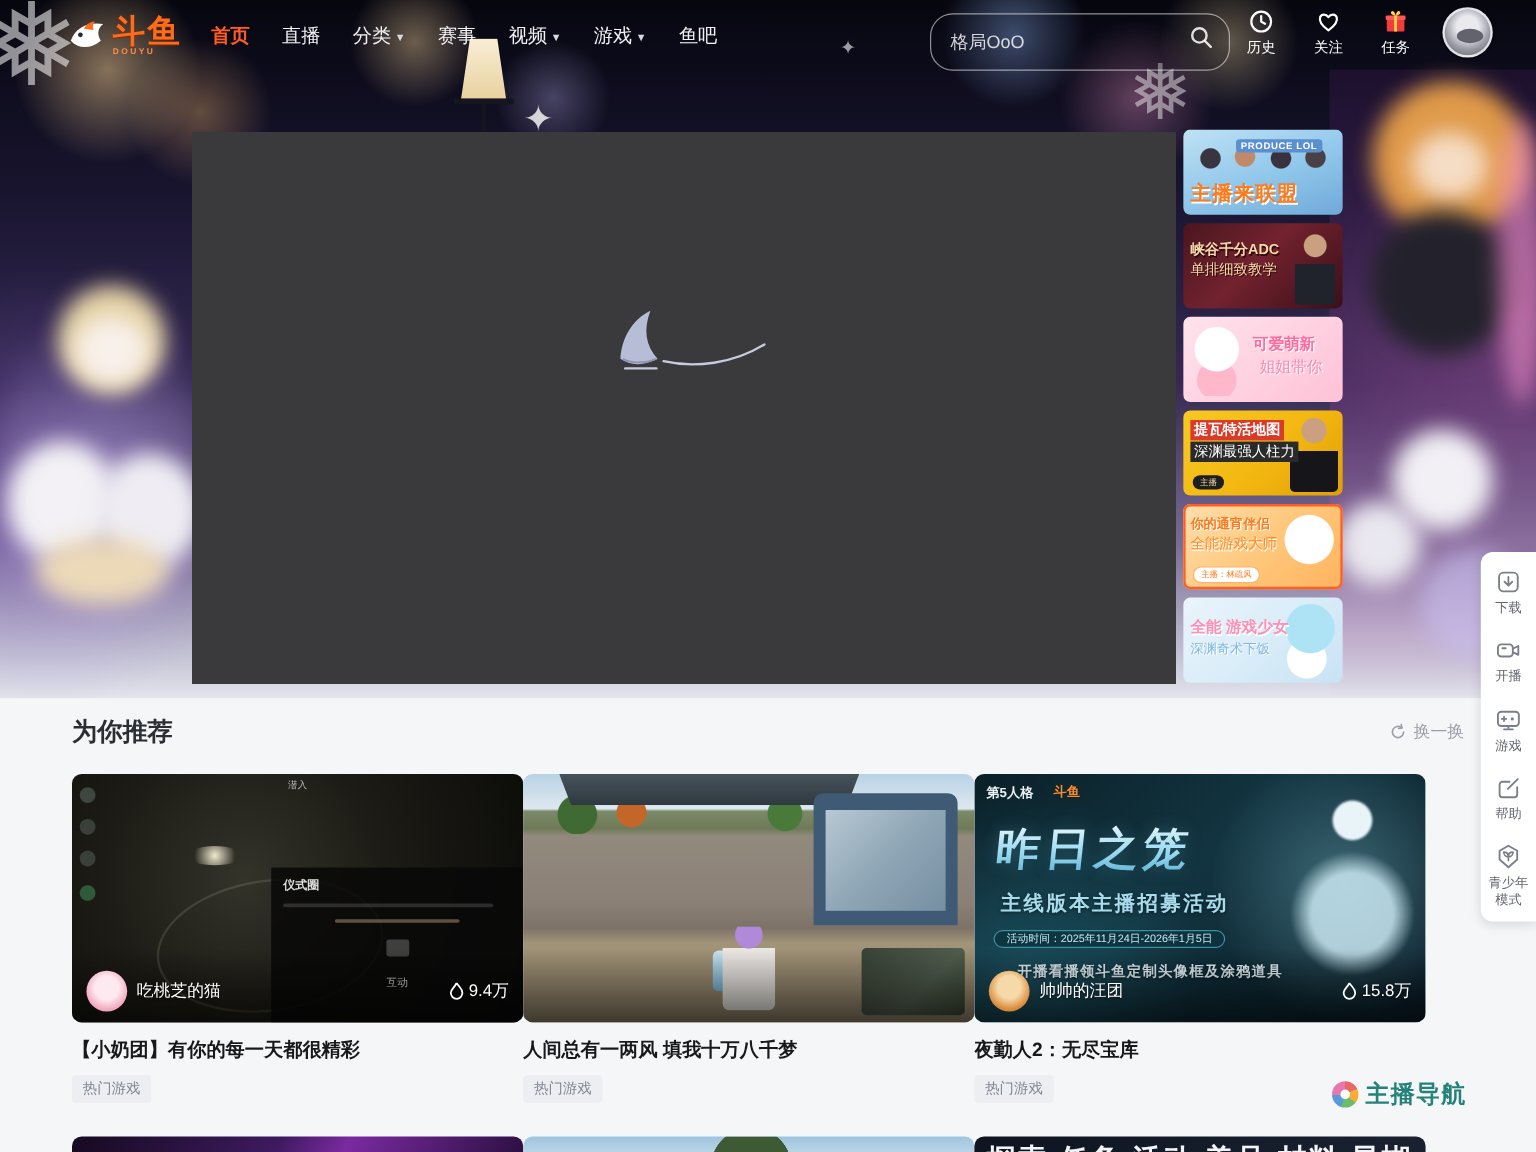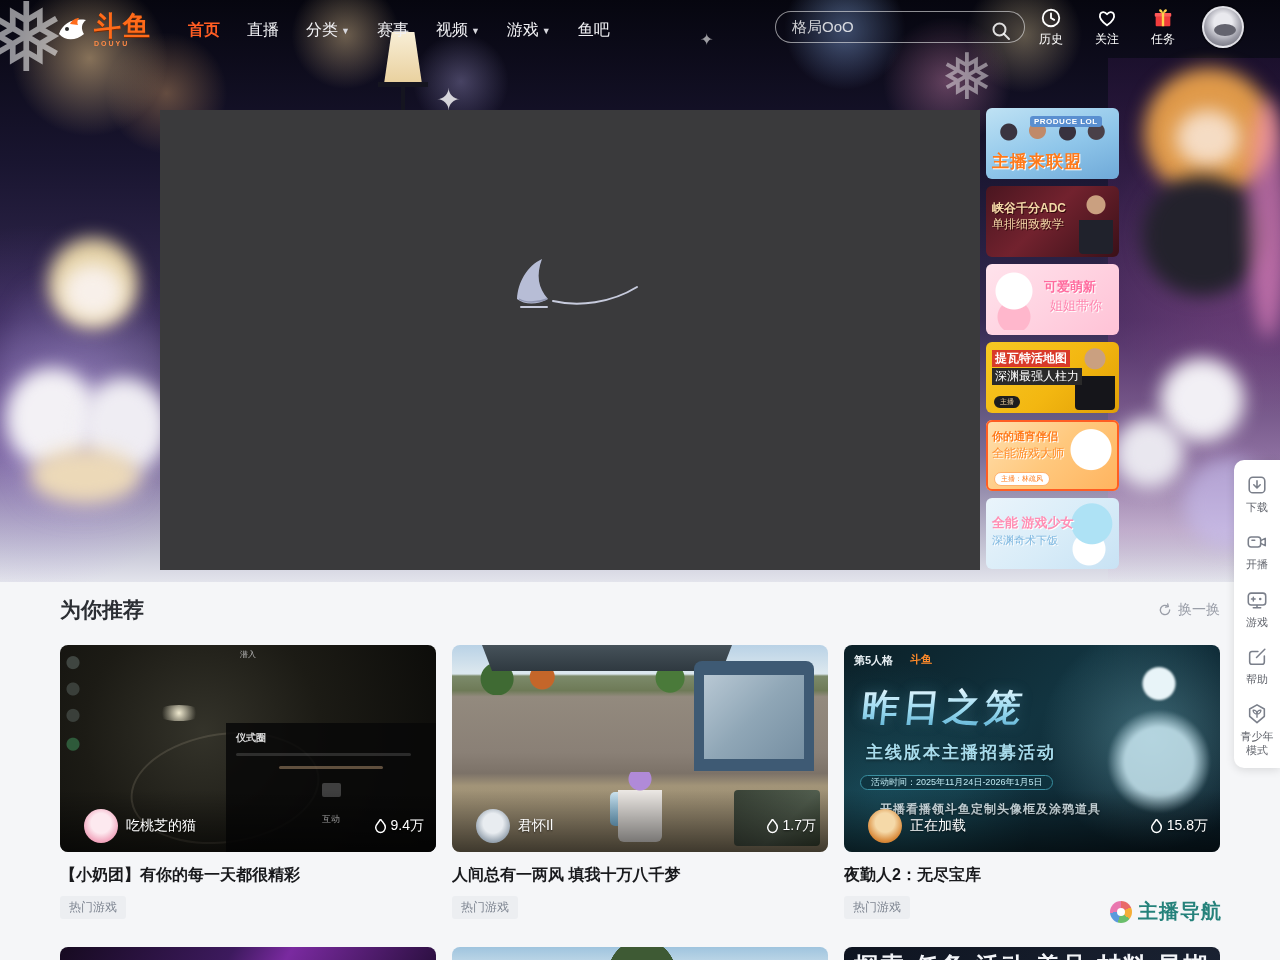--- a/index.html
+++ b/index.html
@@ -30,25 +30,25 @@
     box-shadow:0 0 34px 10px rgba(255,240,200,.35); pointer-events:none; }
   .lamp-cap { position:absolute; left:378px; top:82px; width:50px; height:5px; background:#151520; pointer-events:none; }
   .lamp-pole { position:absolute; left:401px; top:87px; width:4px; height:24px; background:#151520; pointer-events:none; }
 
   
   .topbar { position:absolute; left:0; top:0; width:1280px; height:60px; display:flex; align-items:center; z-index:30; }
   .logo { display:flex; align-items:center; margin-left:56px; cursor:pointer; }
   .logo-txt { font-size:27px; font-weight:900; color:#ff6b1a; letter-spacing:2px;
     text-shadow:0 1px 0 #7a2a00; line-height:1; }
   .logo-sub { display:block; font-size:7px; color:#ff8a45; letter-spacing:2px; font-weight:700; }
-  .nav { display:flex; align-items:center; margin-left:36px; gap:27px; }
+  .nav { display:flex; align-items:center; margin-left:24px; gap:27px; }
   .nav a { color:#f2f2f5; font-size:16px; text-decoration:none; display:flex; align-items:center; gap:3px; cursor:pointer; }
   .nav a.active { color:#ff5d23; font-weight:700; }
   .caret { font-size:9px; color:#d8d8de; margin-top:2px; }
-  .search { position:absolute; left:775px; top:11px; width:250px; height:32px; border:1px solid rgba(255,255,255,.55);
+  .search { position:absolute; left:775px; top:11px; width:250px; height:48px; border:1px solid rgba(255,255,255,.55);
     border-radius:19px; background:rgba(10,10,20,.18); display:flex; align-items:center; padding:0 38px 0 16px; cursor:text; }
   .search-text { color:rgba(255,255,255,.8); font-size:15px; }
   .search-icon { position:absolute; right:12px; top:8px; cursor:pointer; }
   .actions { position:absolute; right:36px; top:6px; display:flex; align-items:center; gap:22px; }
   .action { display:flex; flex-direction:column; align-items:center; gap:2px; color:#fff; font-size:12px; cursor:pointer; width:34px; }
   .avatar-top { width:42px; height:42px; border-radius:50%; border:2px solid rgba(240,240,245,.85);
     background:radial-gradient(circle at 50% 38%, #e9e9ee 0 30%, #9a9aa5 62%, #5a5a66 100%); cursor:pointer;
     box-shadow:0 0 0 2px rgba(0,0,0,.25); position:relative; overflow:hidden; }
   .avatar-top::after { content:""; position:absolute; left:10px; top:16px; width:22px; height:12px;
     border-radius:50%; background:#63636e; }
@@ -112,26 +112,26 @@
     box-shadow:0 2px 10px rgba(0,0,0,.12); padding:14px 0 10px; z-index:40;
     display:flex; flex-direction:column; align-items:center; gap:17px; }
   .fab-item { display:flex; flex-direction:column; align-items:center; gap:4px; cursor:pointer; }
   .fab-item span { font-size:11px; color:#63666e; width:34px; text-align:center; line-height:1.3; }
 
   
   .content { position:absolute; left:0; top:582px; width:1280px; height:378px; background:#f5f6f8; padding:14px 60px 0; }
   .sec-head { display:flex; align-items:center; justify-content:space-between; }
   .sec-title { font-size:21px; font-weight:800; color:#2b2e33; }
   .refresh { display:flex; align-items:center; gap:5px; color:#9a9ea8; font-size:14px; cursor:pointer; }
-  .cards { display:flex; gap:16px; margin-top:21px; }
+  .cards { display:flex; margin-top:21px; }
   .card { width:376px; cursor:pointer; }
   .thumb { position:relative; width:376px; height:207px; border-radius:8px; overflow:hidden; }
   .thumb-grad { position:absolute; left:0; right:0; bottom:0; height:62px;
     background:linear-gradient(180deg, rgba(0,0,0,0), rgba(0,0,0,.58)); }
-  .thumb-bottom { position:absolute; left:12px; right:0; bottom:0; height:52px; display:flex; align-items:center; padding:0 12px; }
+  .thumb-bottom { position:absolute; left:0; right:0; bottom:0; height:52px; display:flex; align-items:center; padding:0 12px; }
   .avatar-sm { width:34px; height:34px; border-radius:50%; flex:0 0 34px; }
   .a0 { background:radial-gradient(circle at 50% 42%,#fde9ef 0 38%,#f2a8bf 70%,#e98aa8 100%); }
   .a1 { background:radial-gradient(circle at 50% 42%,#e8ecf0 0 38%,#9aa6b2 70%,#77838f 100%); }
   .a2 { background:radial-gradient(circle at 50% 40%,#f5d9a8 0 36%,#d98a3a 70%,#b96a22 100%); }
   .streamer { color:#fff; font-size:14px; margin-left:8px; text-shadow:0 1px 2px rgba(0,0,0,.6);
     white-space:nowrap; overflow:hidden; max-width:200px; }
   .viewers { margin-left:auto; display:flex; align-items:center; gap:4px; color:#fff; font-size:14px;
     text-shadow:0 1px 2px rgba(0,0,0,.6); }
   .card-title { margin-top:13px; font-size:16px; font-weight:700; color:#18191c; white-space:nowrap; overflow:hidden; }
   .tag { display:inline-block; margin-top:10px; background:#eceef1; color:#7f8692; font-size:12px;
@@ -457,48 +457,38 @@
 
       <article class="card">
         <div class="thumb t1">
           <div class="trees"></div>
           <div class="roof"></div>
           <div class="shelter"></div>
           <div class="backpack"></div>
           <div class="char-body"></div>
           <div class="minimap"></div>
           <div class="thumb-grad"></div>
-          <div class="thumb-bottom">
-            <div class="avatar-sm a1"></div>
-            <span class="streamer">君怀Il</span>
-            <span class="viewers">
-              <svg width="13" height="15" viewBox="0 0 12 14">
-                <path d="M6 0 C7.5 3 10.5 4.3 10.5 7.8 A4.5 4.7 0 1 1 1.5 7.8 C1.5 5.2 4.6 3.4 6 0 Z" fill="none" stroke="#fff" stroke-width="1.4"></path>
-              </svg>
-              <span>1.7万</span>
-            </span>
-          </div>
         </div>
         <h3 class="card-title">人间总有一两风 填我十万八千梦</h3>
         <span class="tag">热门游戏</span>
       </article>
 
       <article class="card">
         <div class="thumb t2">
           <div class="bride"></div>
           <span class="game-badge">第5人格</span>
           <span class="brand-badge">斗鱼</span>
           <div class="big">昨日之笼</div>
           <div class="sub">主线版本主播招募活动</div>
           <div class="datepill">活动时间：2025年11月24日-2026年1月5日</div>
           <div class="footer">开播看播领斗鱼定制头像框及涂鸦道具</div>
           <div class="thumb-grad"></div>
           <div class="thumb-bottom">
             <div class="avatar-sm a2"></div>
-            <span class="streamer">正在加载</span>
+            <span class="streamer">帅帅的汪团</span>
             <span class="viewers">
               <svg width="13" height="15" viewBox="0 0 12 14">
                 <path d="M6 0 C7.5 3 10.5 4.3 10.5 7.8 A4.5 4.7 0 1 1 1.5 7.8 C1.5 5.2 4.6 3.4 6 0 Z" fill="none" stroke="#fff" stroke-width="1.4"></path>
               </svg>
               <span>15.8万</span>
             </span>
           </div>
         </div>
         <h3 class="card-title">夜勤人2：无尽宝库</h3>
         <span class="tag">热门游戏</span>

